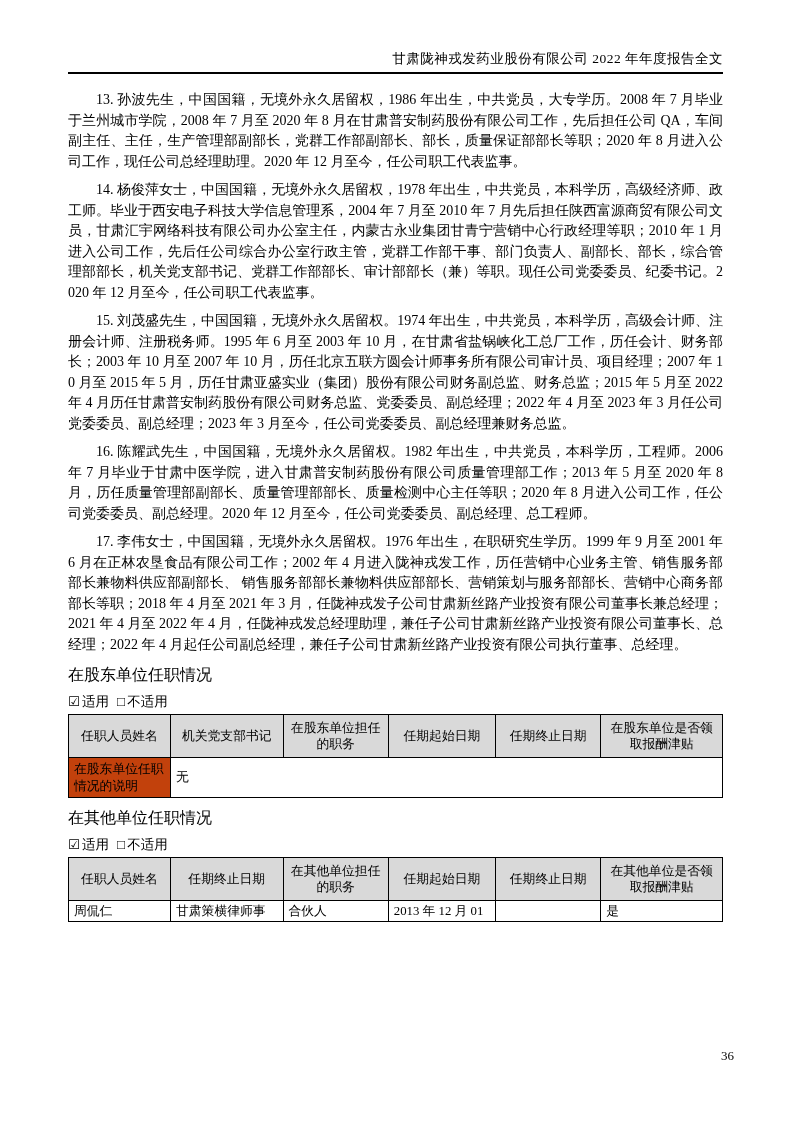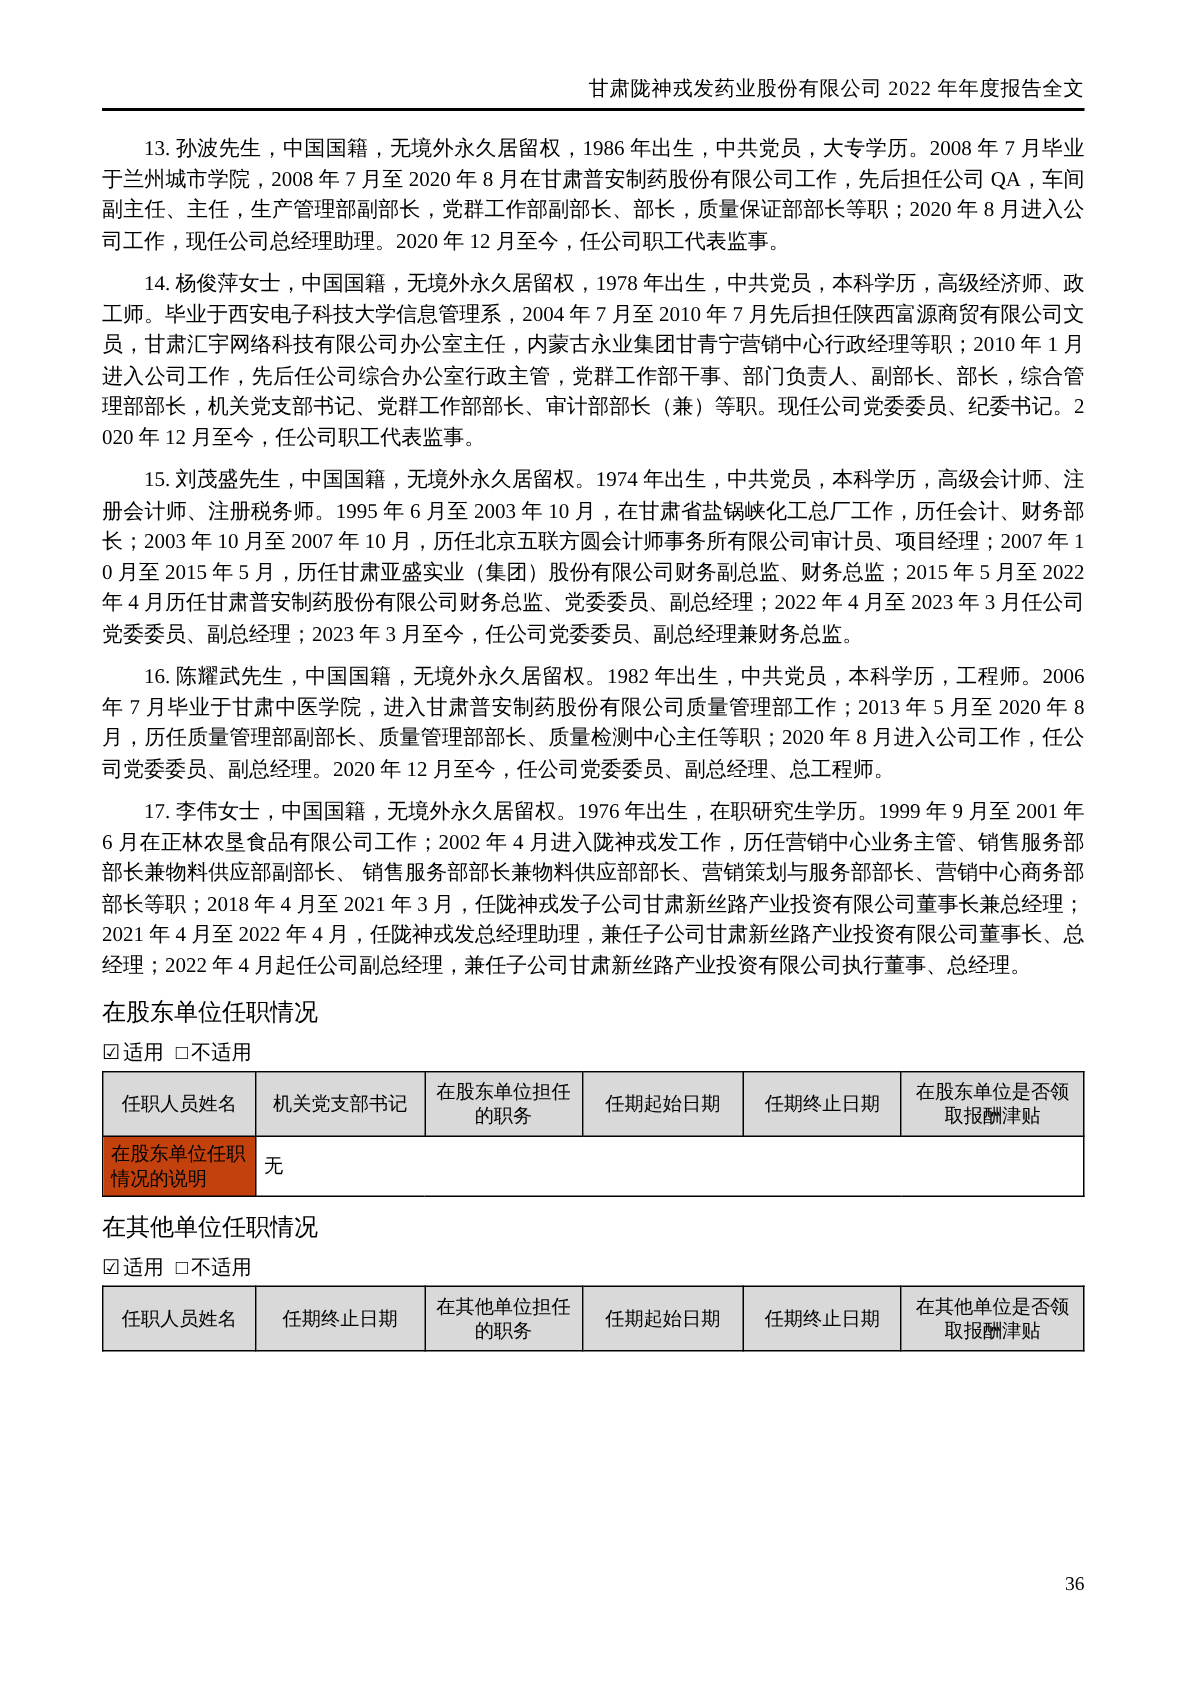--- a/index.html
+++ b/index.html
@@ -63,21 +63,21 @@
   table.report-table th{
     background:#d9d9d9;
     text-align:center;
     height:36px;
   }
   table.report-table td{height:32px;}
   td.shaded{background:#c2410c;}
   tr.clipped td{height:15px;padding-top:2px;padding-bottom:1px;vertical-align:top;}
   .page-number{
     position:absolute;
-    right:70px;
+    right:59px;
     bottom:58px;
     font-size:13px;
     margin-left:10px;
   }
 </style>
 </head>
 <body>
 
 <div class="page">
 
@@ -136,18 +136,26 @@
     </colgroup>
     <tbody>
         <tr>
       <th>任职人员姓名</th>
       <th>任期终止日期</th>
       <th>在其他单位担任的职务</th>
       <th>任期起始日期</th>
       <th>任期终止日期</th>
       <th>在其他单位是否领取报酬津贴</th>
     </tr>
+    <tr class="clipped">
+      <td>周侃仁</td>
+      <td>甘肃策横律师事</td>
+      <td>合伙人</td>
+      <td>2013 年 12 月 01</td>
+      <td></td>
+      <td>是</td>
+    </tr>
   </tbody>
     </table>
 
   <div class="page-number">36</div>
 
 </div>
 
 </body></html>

